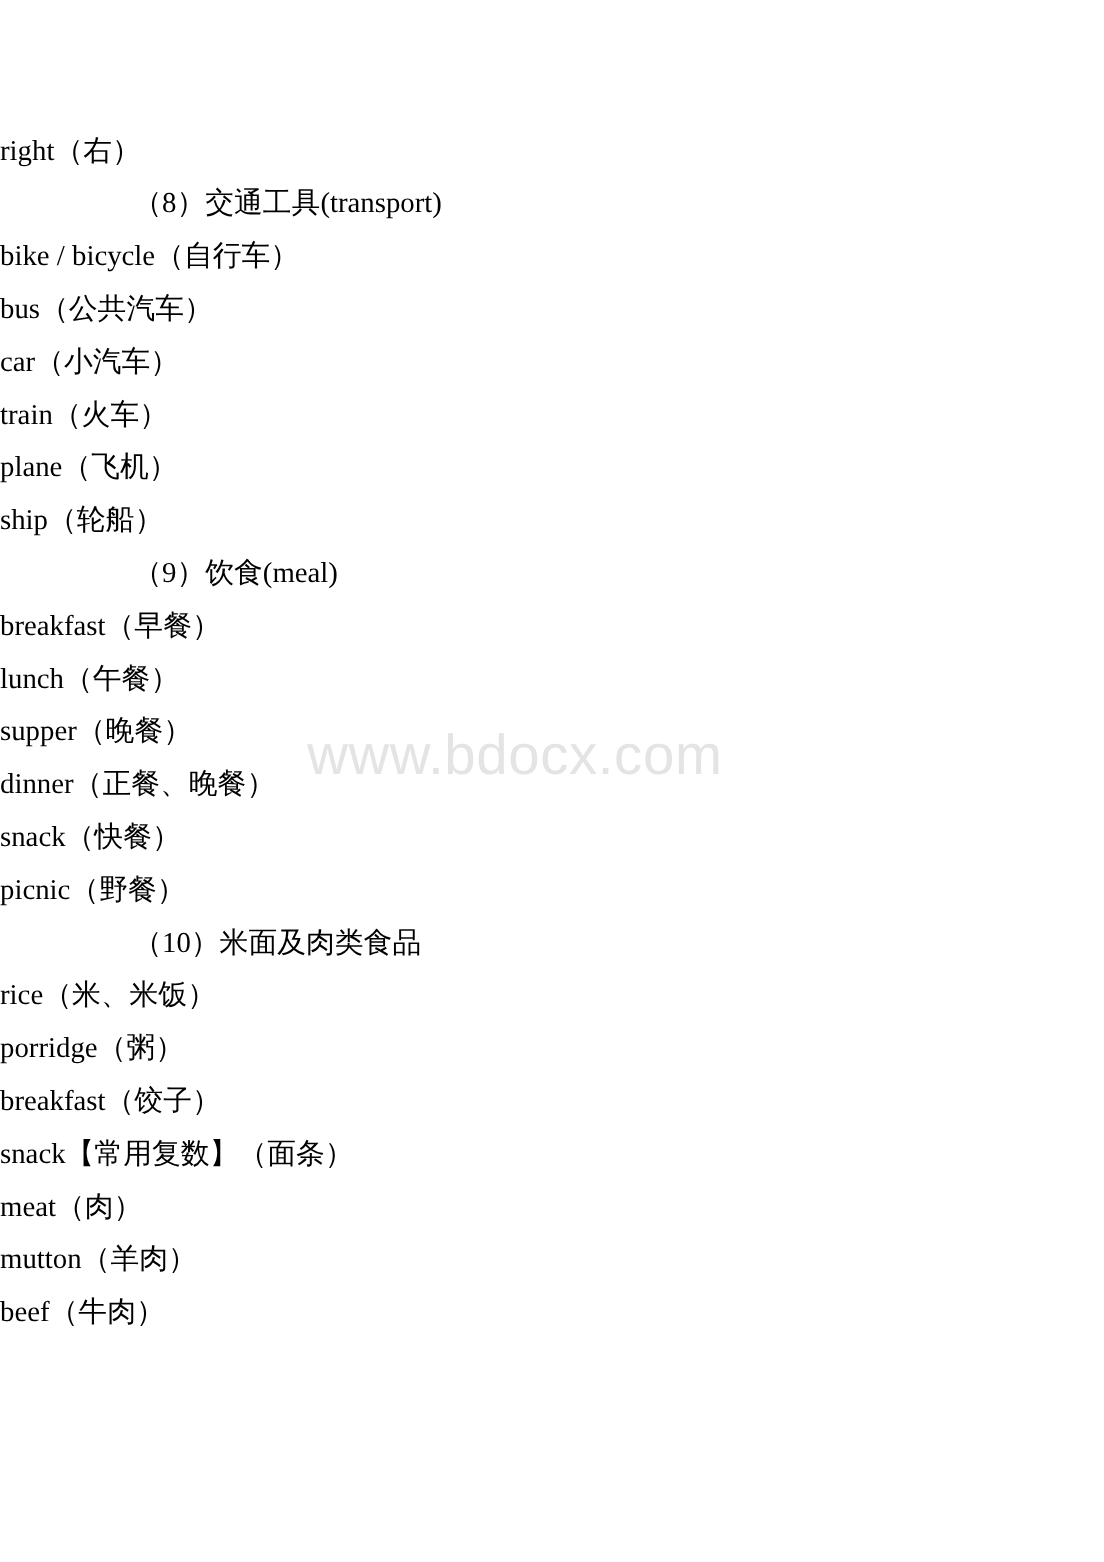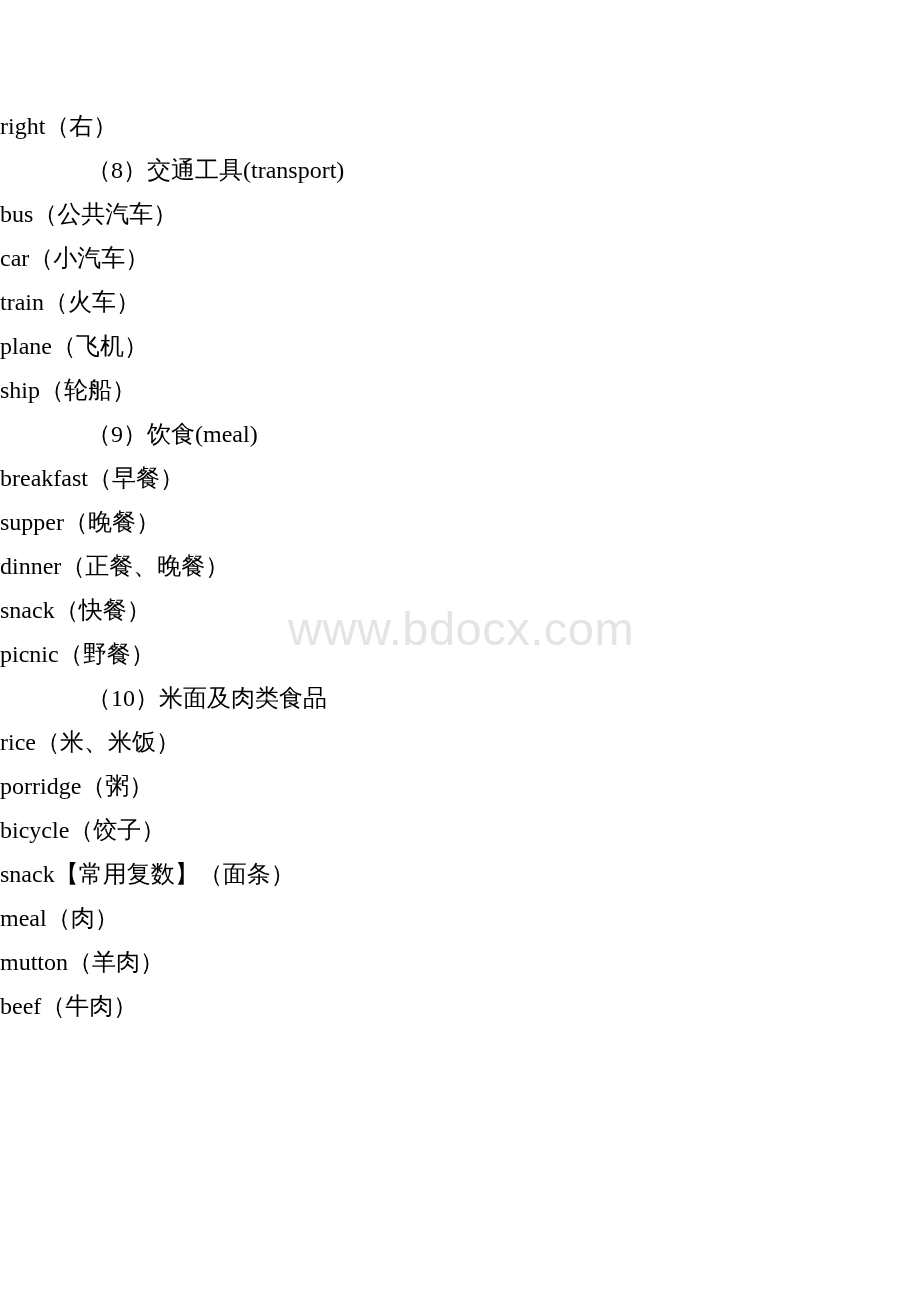--- a/index.html
+++ b/index.html
@@ -23,21 +23,20 @@
     left: 256px;
     top: 604px;
     font-family: "Liberation Sans", "DejaVu Sans", sans-serif;
     font-size: 47px;
     line-height: 50px;
     letter-spacing: 0.5px;
     color: #e4e4e5;
     white-space: nowrap;
     z-index: 1;
     user-select: none;
-    margin-left: 32px;
   }
 
   #content {
     position: absolute;
     left: 0;
     top: 0;
     width: 920px;
     z-index: 2;
     padding-top: 104px;
     box-sizing: border-box;
@@ -48,48 +47,50 @@
     height: 44px;
     line-height: 44px;
     font-size: 24px;
     color: #000000;
     white-space: pre;
     box-sizing: border-box;
   }
 
   
   .line.heading {
-    padding-left: 87px;
+    padding-left: 111px;
   }
 </style>
 </head>
 <body>
 
 <div id="page">
 
   <div id="watermark">www.bdocx.com</div>
 
   <div id="content">
 
   <p class="line">right（右）</p>
       <p class="line heading">（8）交通工具(transport)</p>
+      <p class="line">bike / bicycle（自行车）</p>
       <p class="line">bus（公共汽车）</p>
       <p class="line">car（小汽车）</p>
       <p class="line">train（火车）</p>
       <p class="line">plane（飞机）</p>
       <p class="line">ship（轮船）</p>
       <p class="line heading">（9）饮食(meal)</p>
       <p class="line">breakfast（早餐）</p>
+      <p class="line">lunch（午餐）</p>
       <p class="line">supper（晚餐）</p>
       <p class="line">dinner（正餐、晚餐）</p>
       <p class="line">snack（快餐）</p>
       <p class="line">picnic（野餐）</p>
       <p class="line heading">（10）米面及肉类食品</p>
       <p class="line">rice（米、米饭）</p>
       <p class="line">porridge（粥）</p>
-      <p class="line">bicycle（饺子）</p>
+      <p class="line">breakfast（饺子）</p>
       <p class="line">snack【常用复数】（面条）</p>
-      <p class="line">meal（肉）</p>
+      <p class="line">meat（肉）</p>
       <p class="line">mutton（羊肉）</p>
       <p class="line">beef（牛肉）</p>
     </div>
 
 </div>
 
 </body></html>

